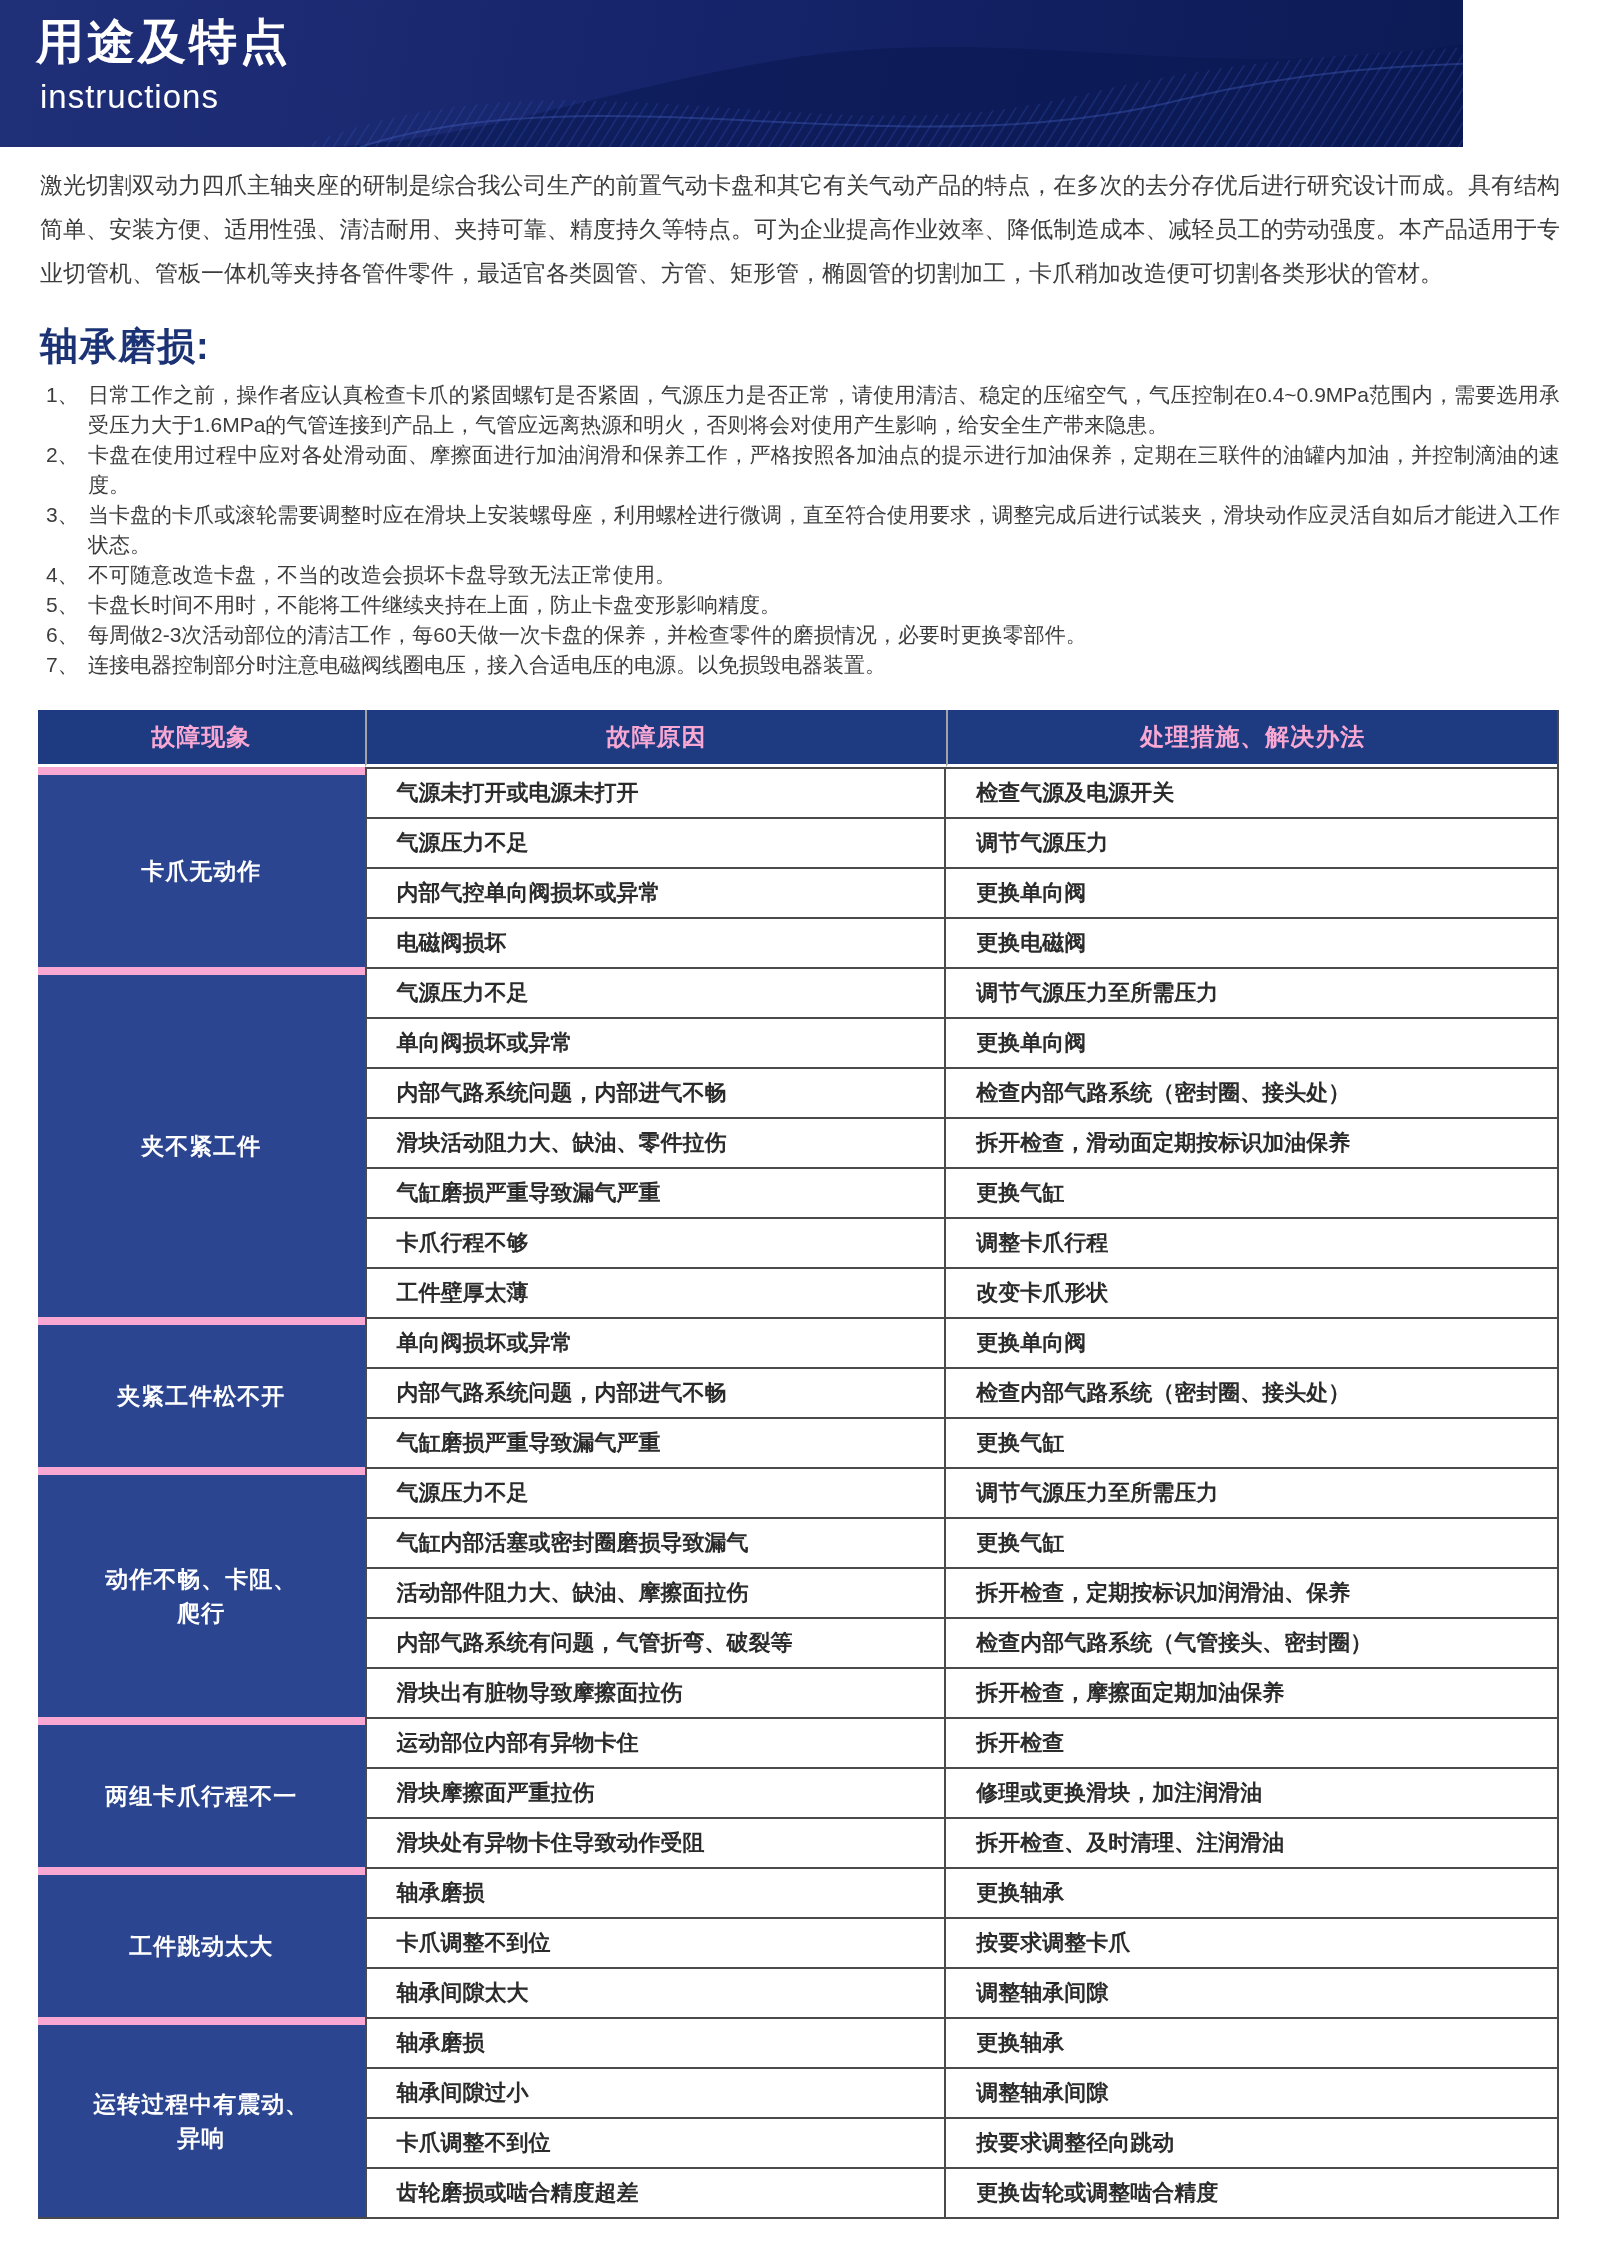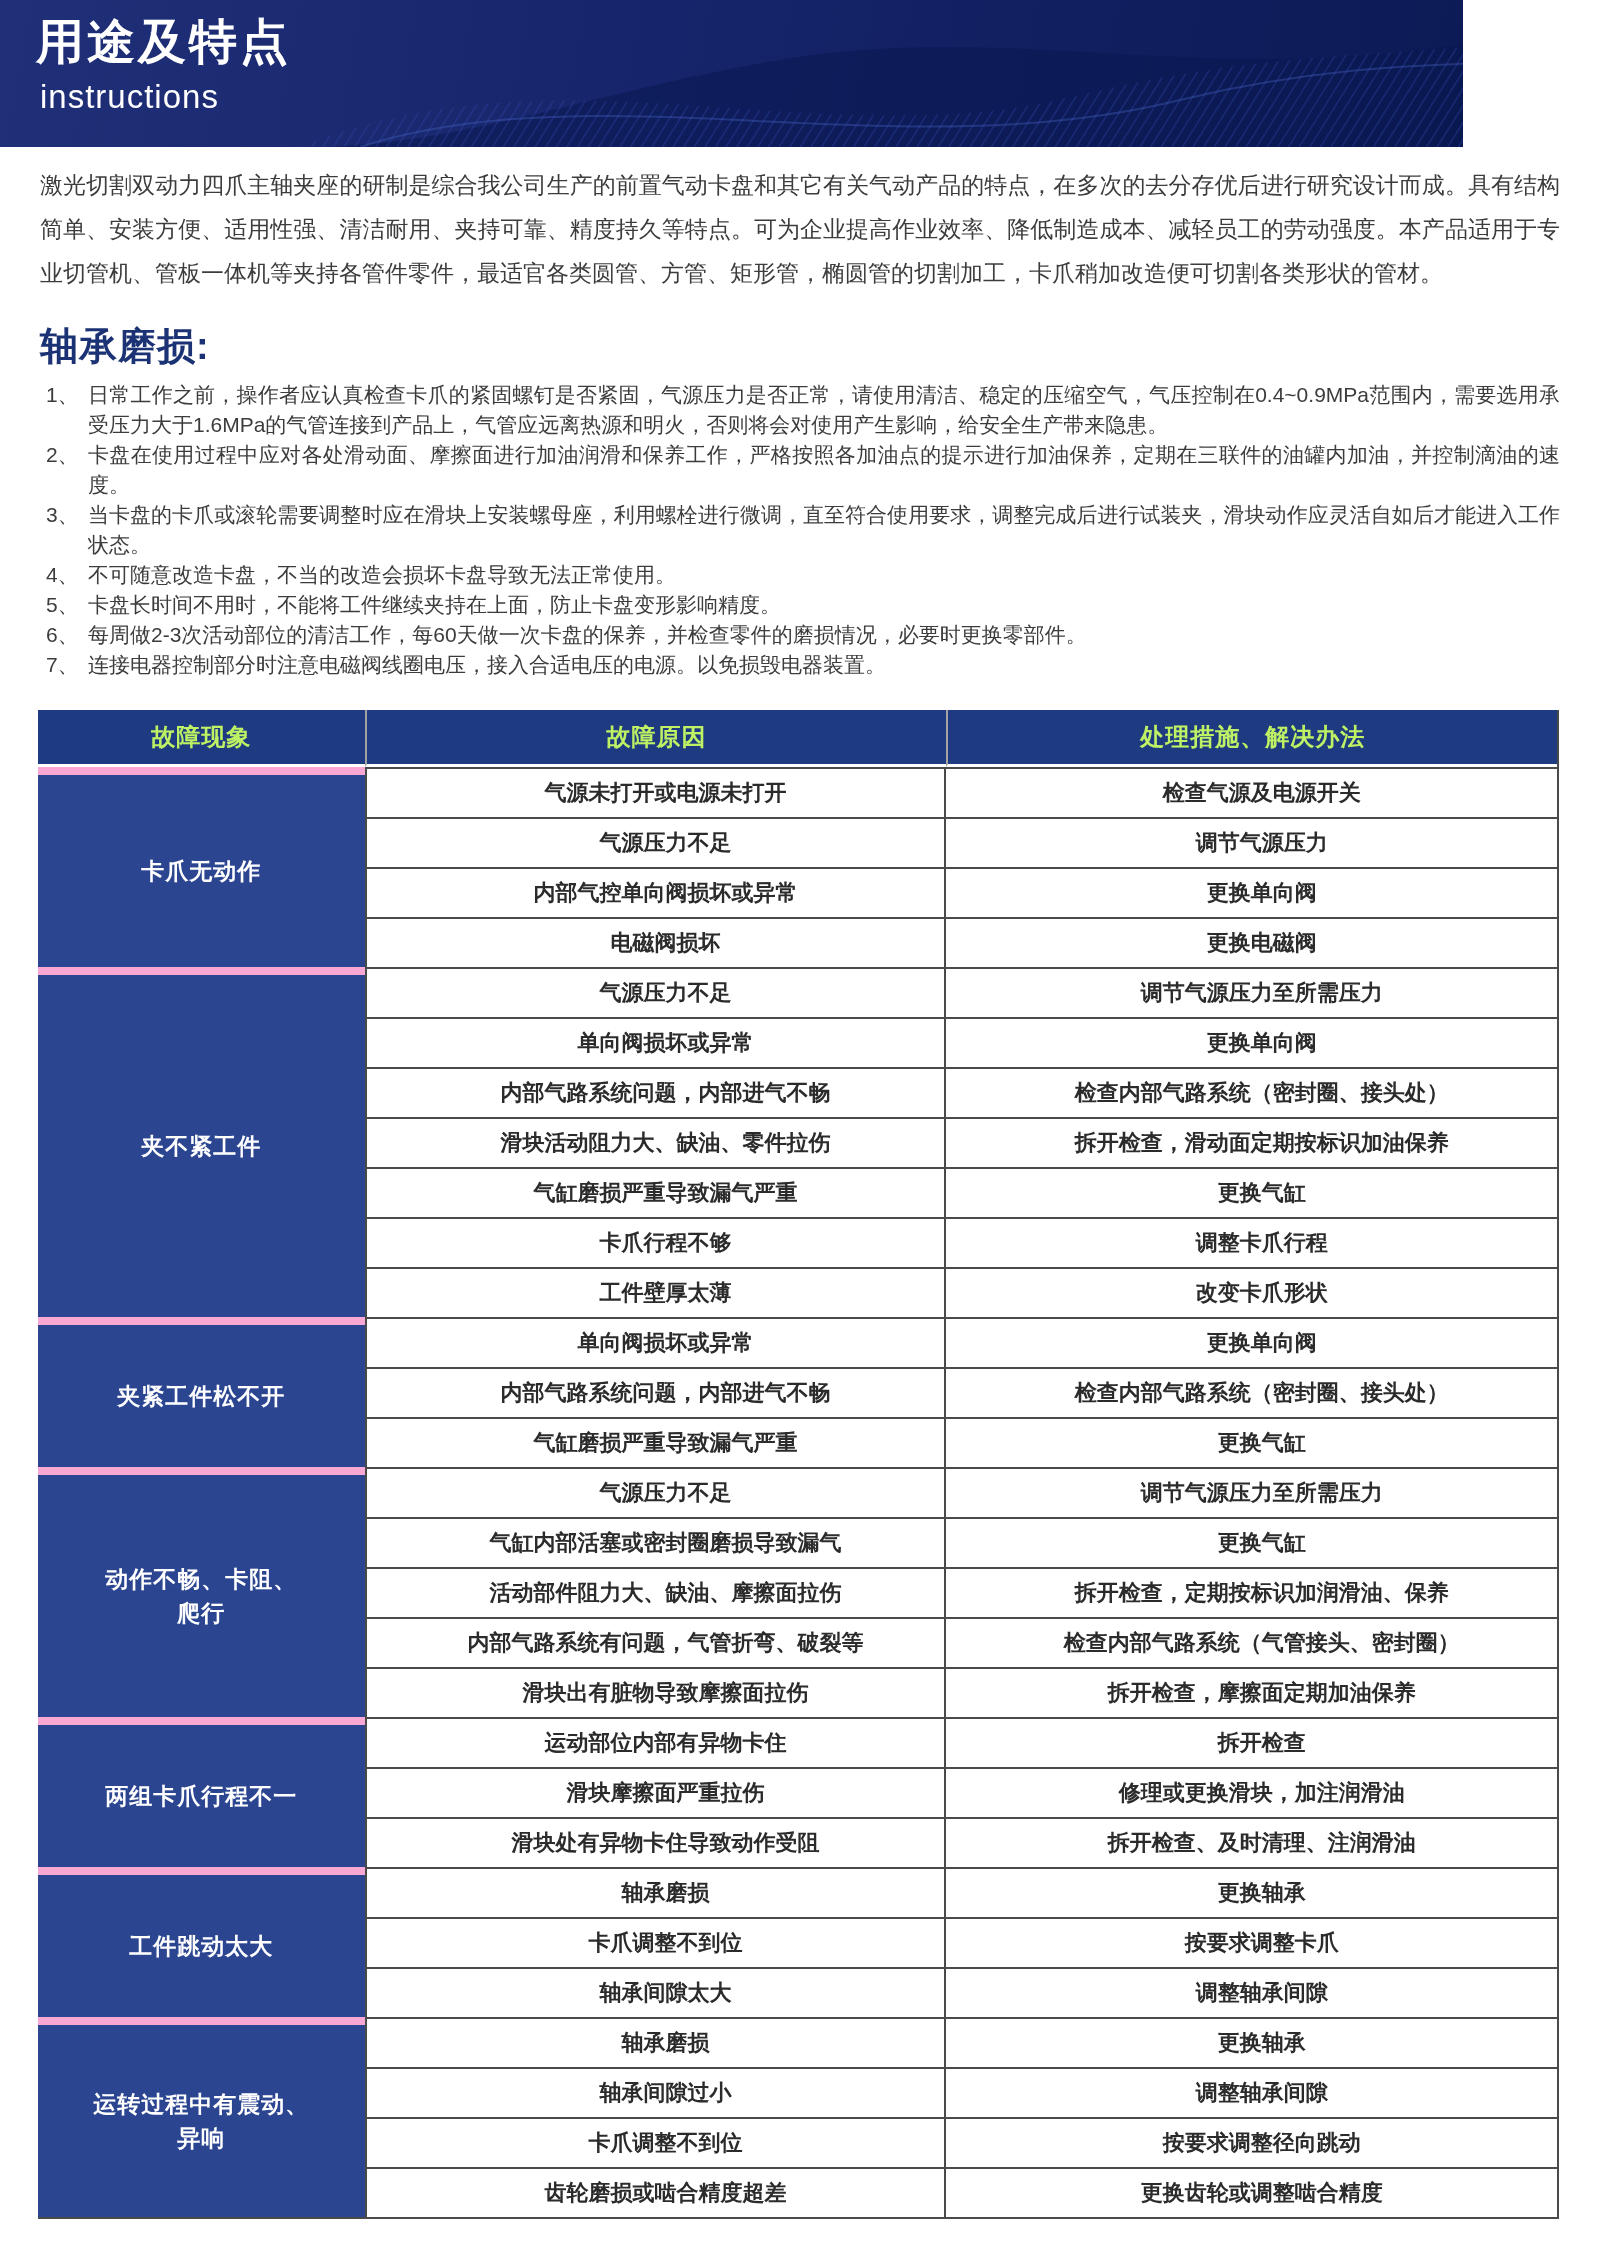--- a/index.html
+++ b/index.html
@@ -66,21 +66,21 @@
     width: 1521px;
     margin: 30px 0 0 -2px;
     border-collapse: separate;
     border-spacing: 0;
     table-layout: fixed;
     border-right: 2px solid #4a4a4a;
     border-bottom: 2px solid #4a4a4a;
   }
   .fault-table th {
     background: #1e3a80;
-    color: #bef264;
+    color: #f9a8d4;
     font-size: 24px;
     font-weight: 700;
     height: 52px;
     border-bottom: 3px solid #ffffff;
     letter-spacing: 1px;
   }
   .fault-table th + th { border-left: 2px solid #a3a3a3; }
   .fault-table td.phenomenon {
     background: #2b4591;
     color: #ffffff;
@@ -99,21 +99,20 @@
     background: #ffffff;
     color: #2b2b2b;
     font-size: 22px;
     font-weight: 700;
     height: 48px;
     vertical-align: middle;
     padding: 0 10px 0 30px;
     border-top: 2px solid #4a4a4a;
     white-space: nowrap;
     overflow: hidden;
-    text-align: center;
   }
   .fault-table td.cause {
     border-left: 2px solid #4a4a4a;
     border-right: 2px solid #4a4a4a;
   }
 </style>
 </head>
 <body>
 
 <div class="banner">

